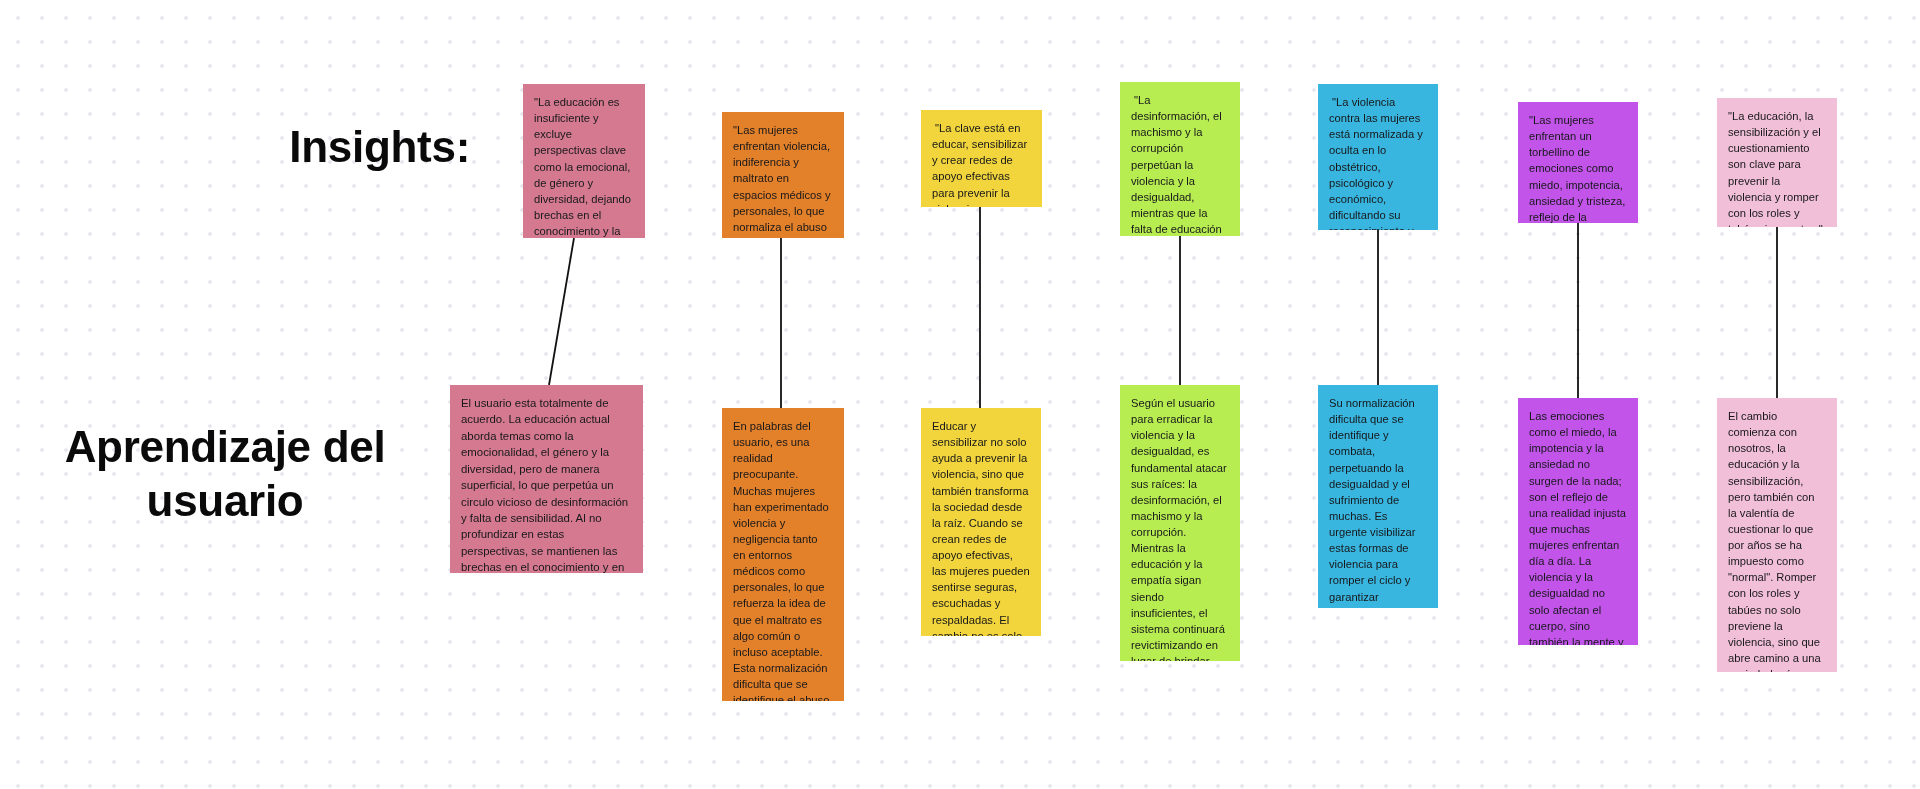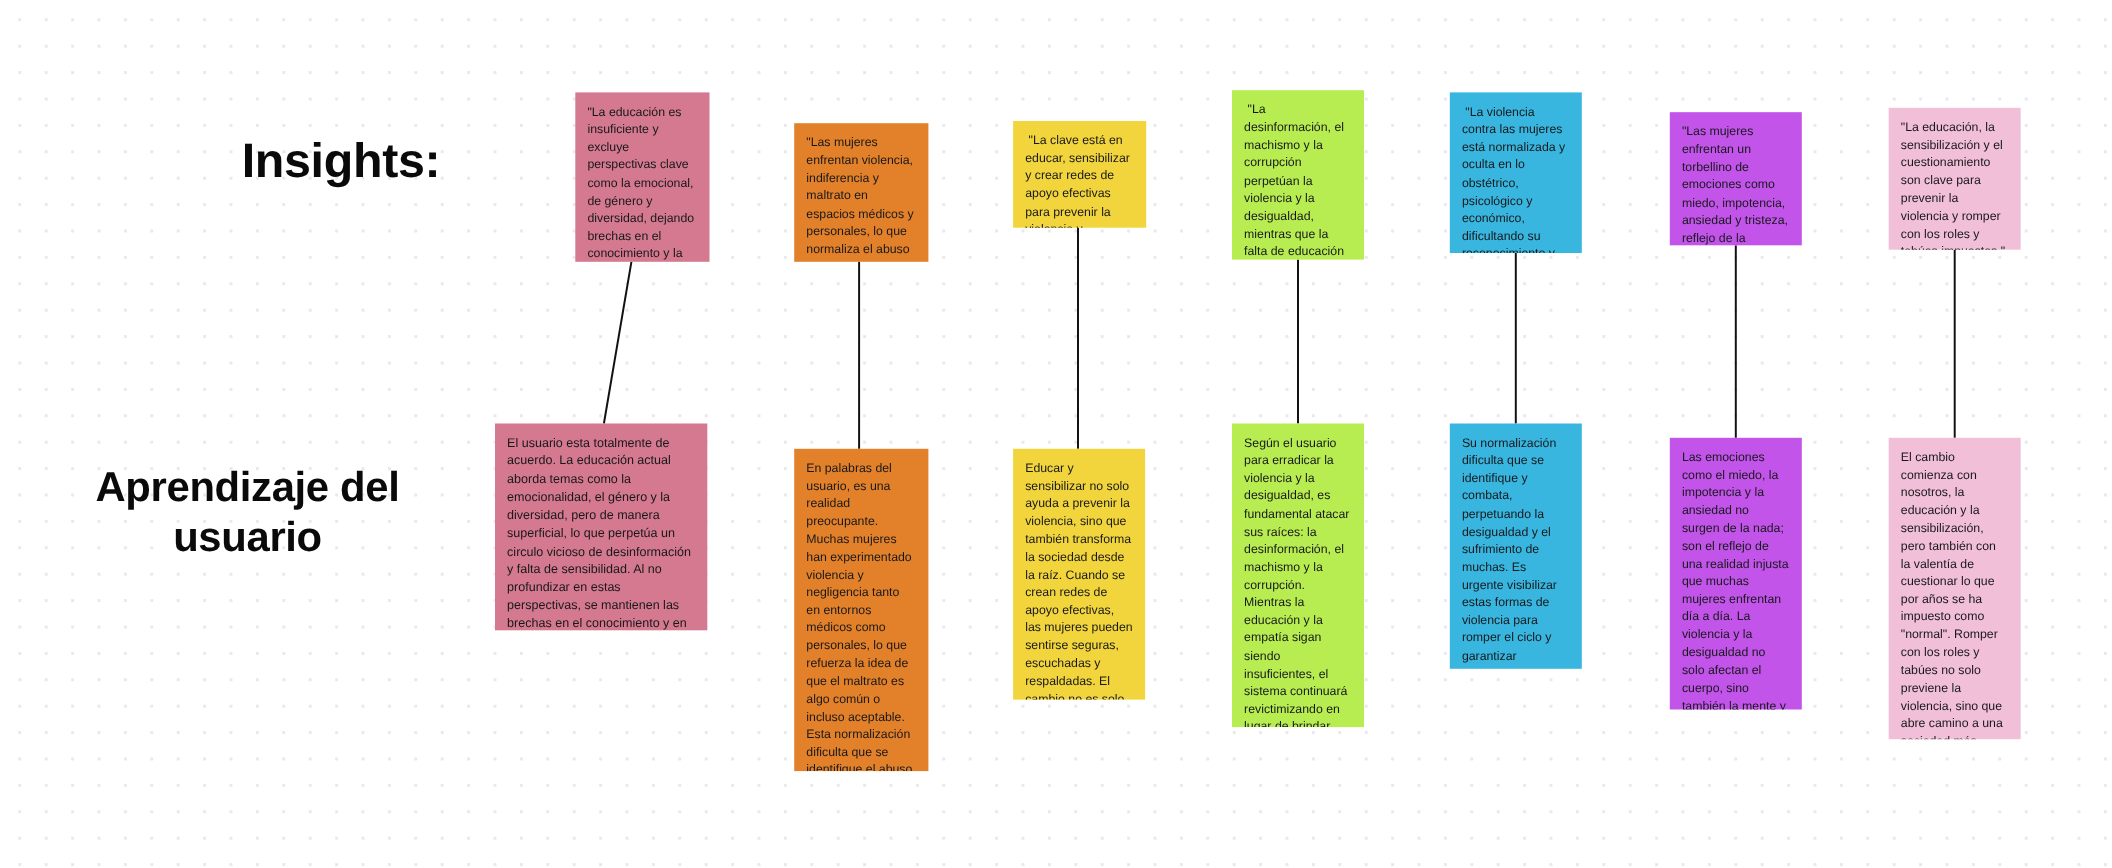--- a/index.html
+++ b/index.html
@@ -32,27 +32,27 @@
     letter-spacing: -0.3px;
     text-align: center;
     line-height: 1.22;
     white-space: pre-line;
   }
   #label-insights {
     left: 150px;
     top: 120px;
     width: 320px;
     font-size: 44px;
-    text-align: center;
+    text-align: right;
   }
   #label-aprendizaje {
     left: 10px;
     top: 420px;
     width: 430px;
-    font-size: 38px;
+    font-size: 44px;
   }
 
   
   #connectors {
     position: absolute;
     inset: 0;
     pointer-events: none;
   }
 
   

